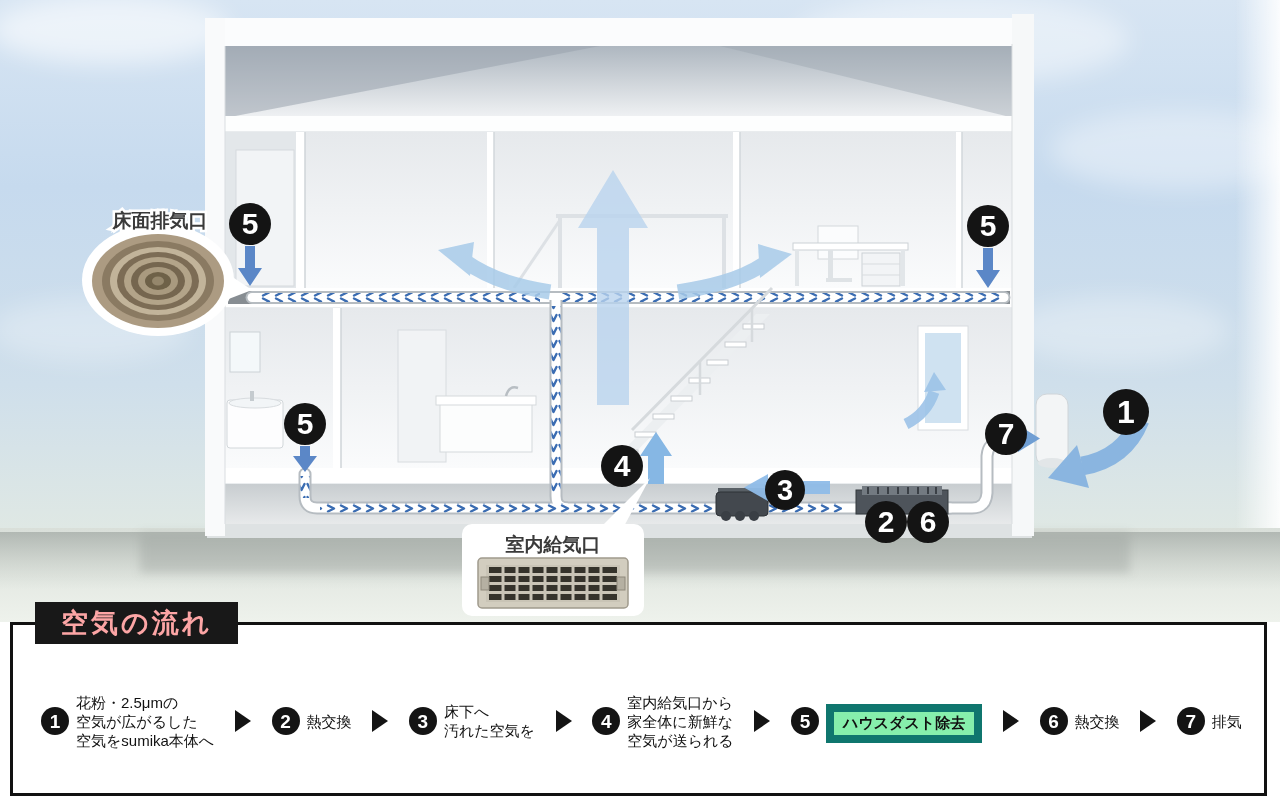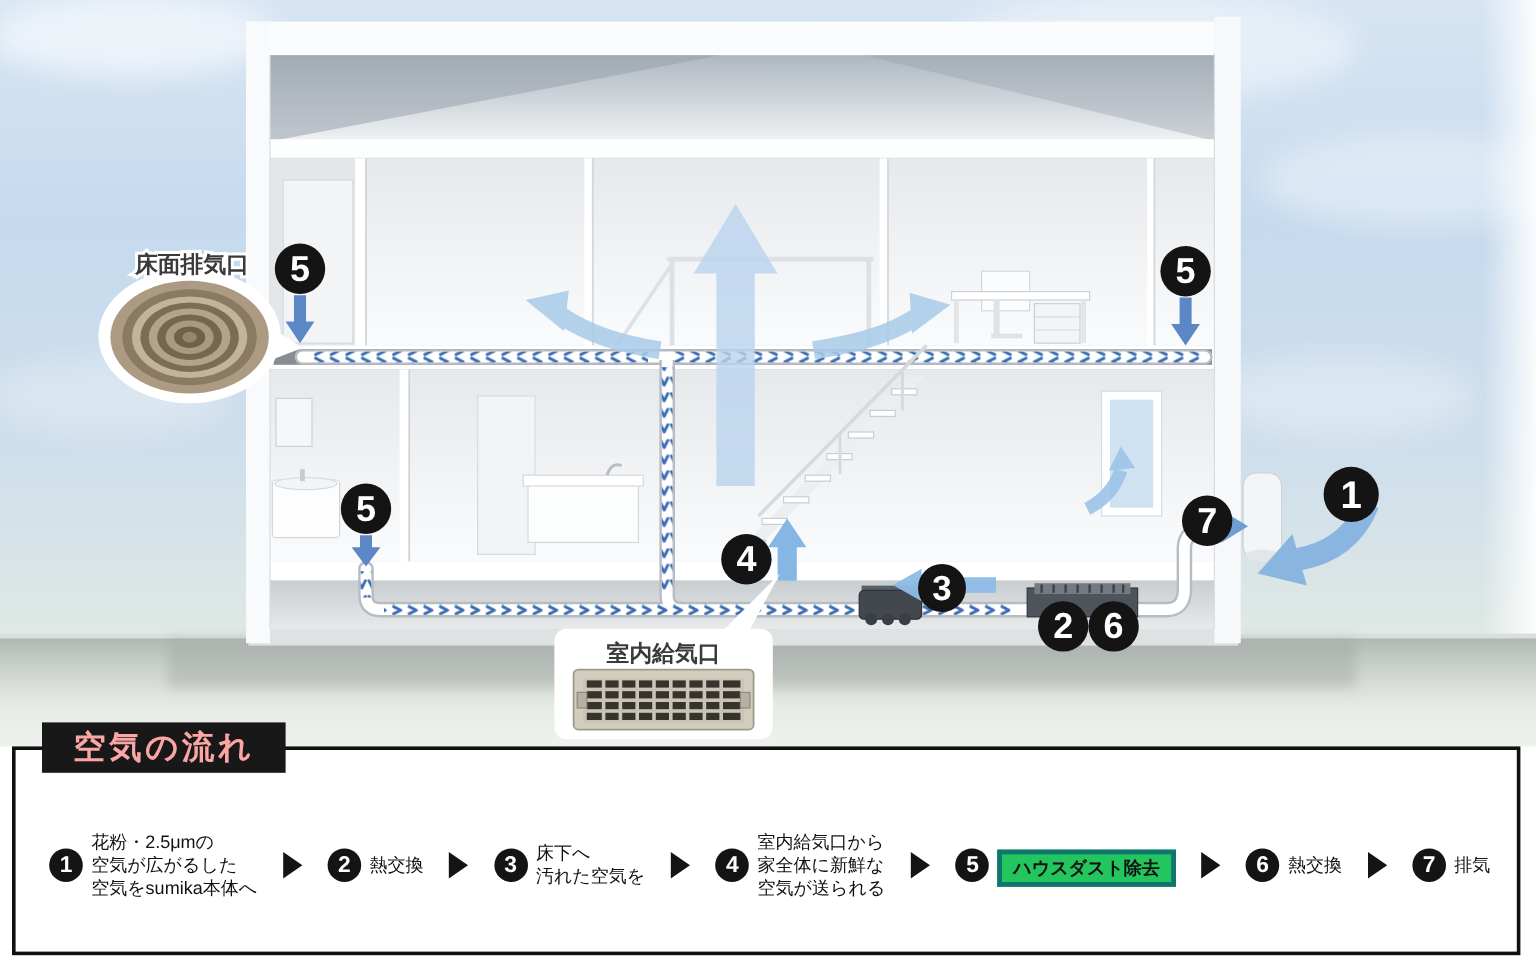--- a/index.html
+++ b/index.html
@@ -30,21 +30,21 @@
     justify-content:center;flex:0 0 28px;line-height:1;
   }
   .stext{font-size:15px;line-height:19px;color:#111;white-space:nowrap;}
   .stext .b{font-weight:normal;}
   .sep{
     width:0;height:0;border-left:16px solid #141414;
     border-top:11px solid transparent;border-bottom:11px solid transparent;
     flex:0 0 auto;margin:0 2px;
   }
   .dustbox{
-    display:inline-block;border:4px solid #0f766e;background:#22c55e;
+    display:inline-block;border:8px solid #0f766e;background:#86efac;
     padding:2px 9px;font-weight:bold;font-size:15px;margin-top:4px;color:#111;
   }
 </style>
 </head>
 <body>
 
 <div id="diagram-wrap">
 <svg width="1280" height="622" viewBox="0 0 1280 622">
   <defs>
     <linearGradient id="skyG" x1="0" y1="0" x2="0" y2="1">

